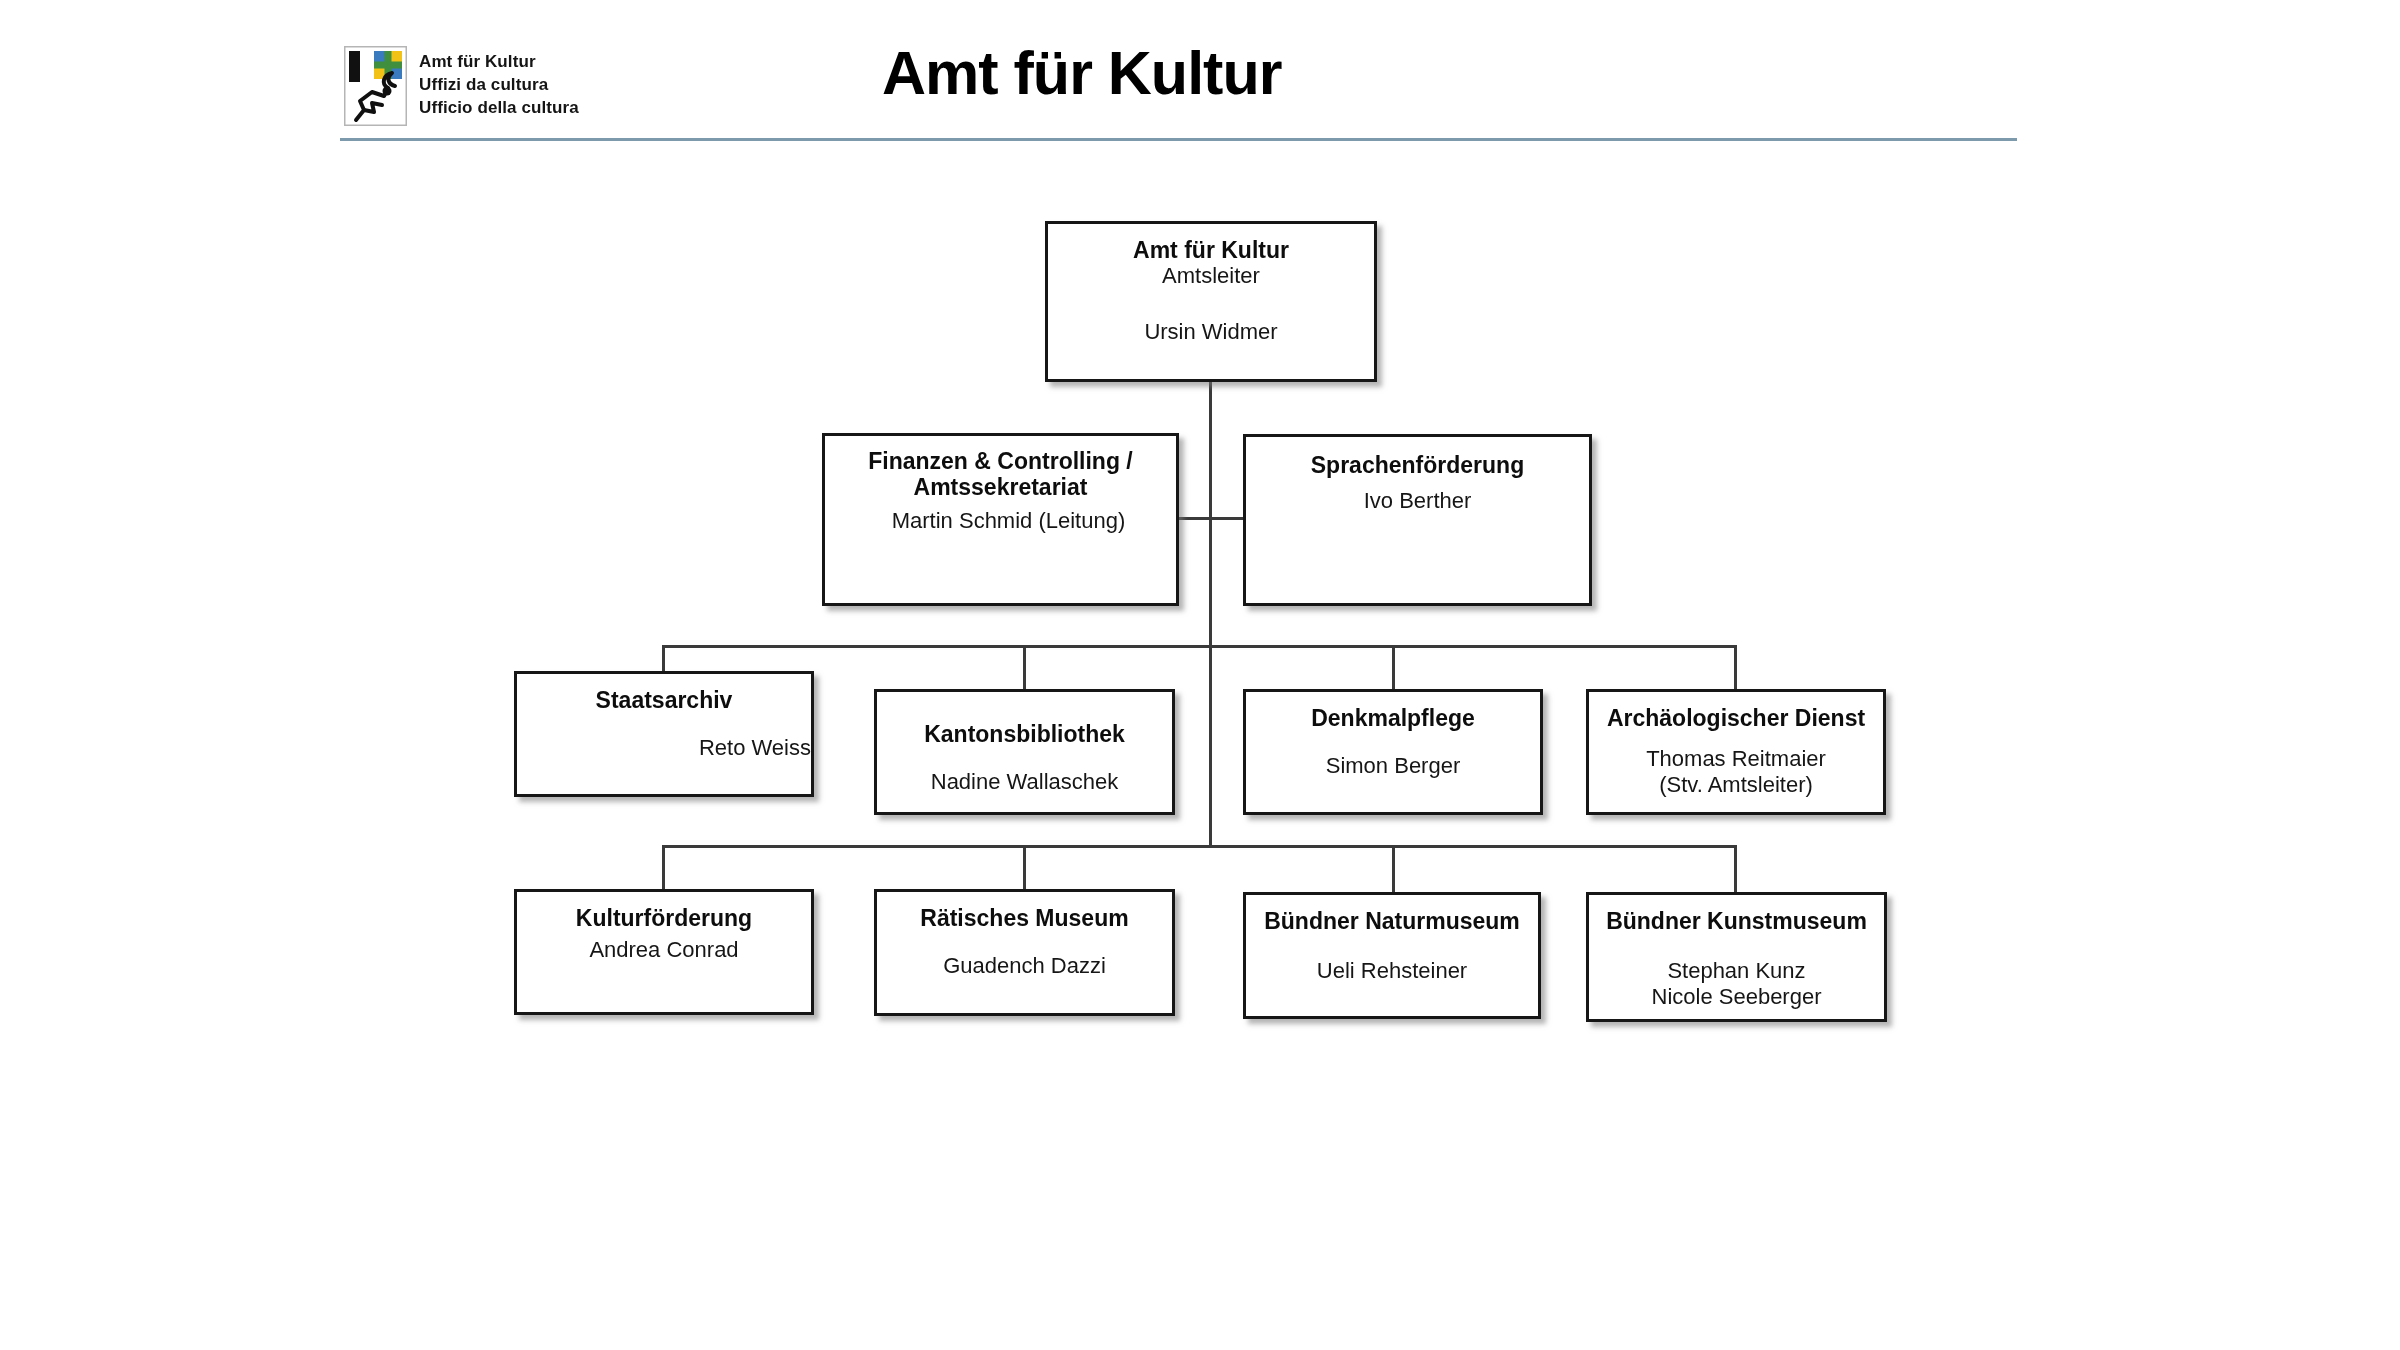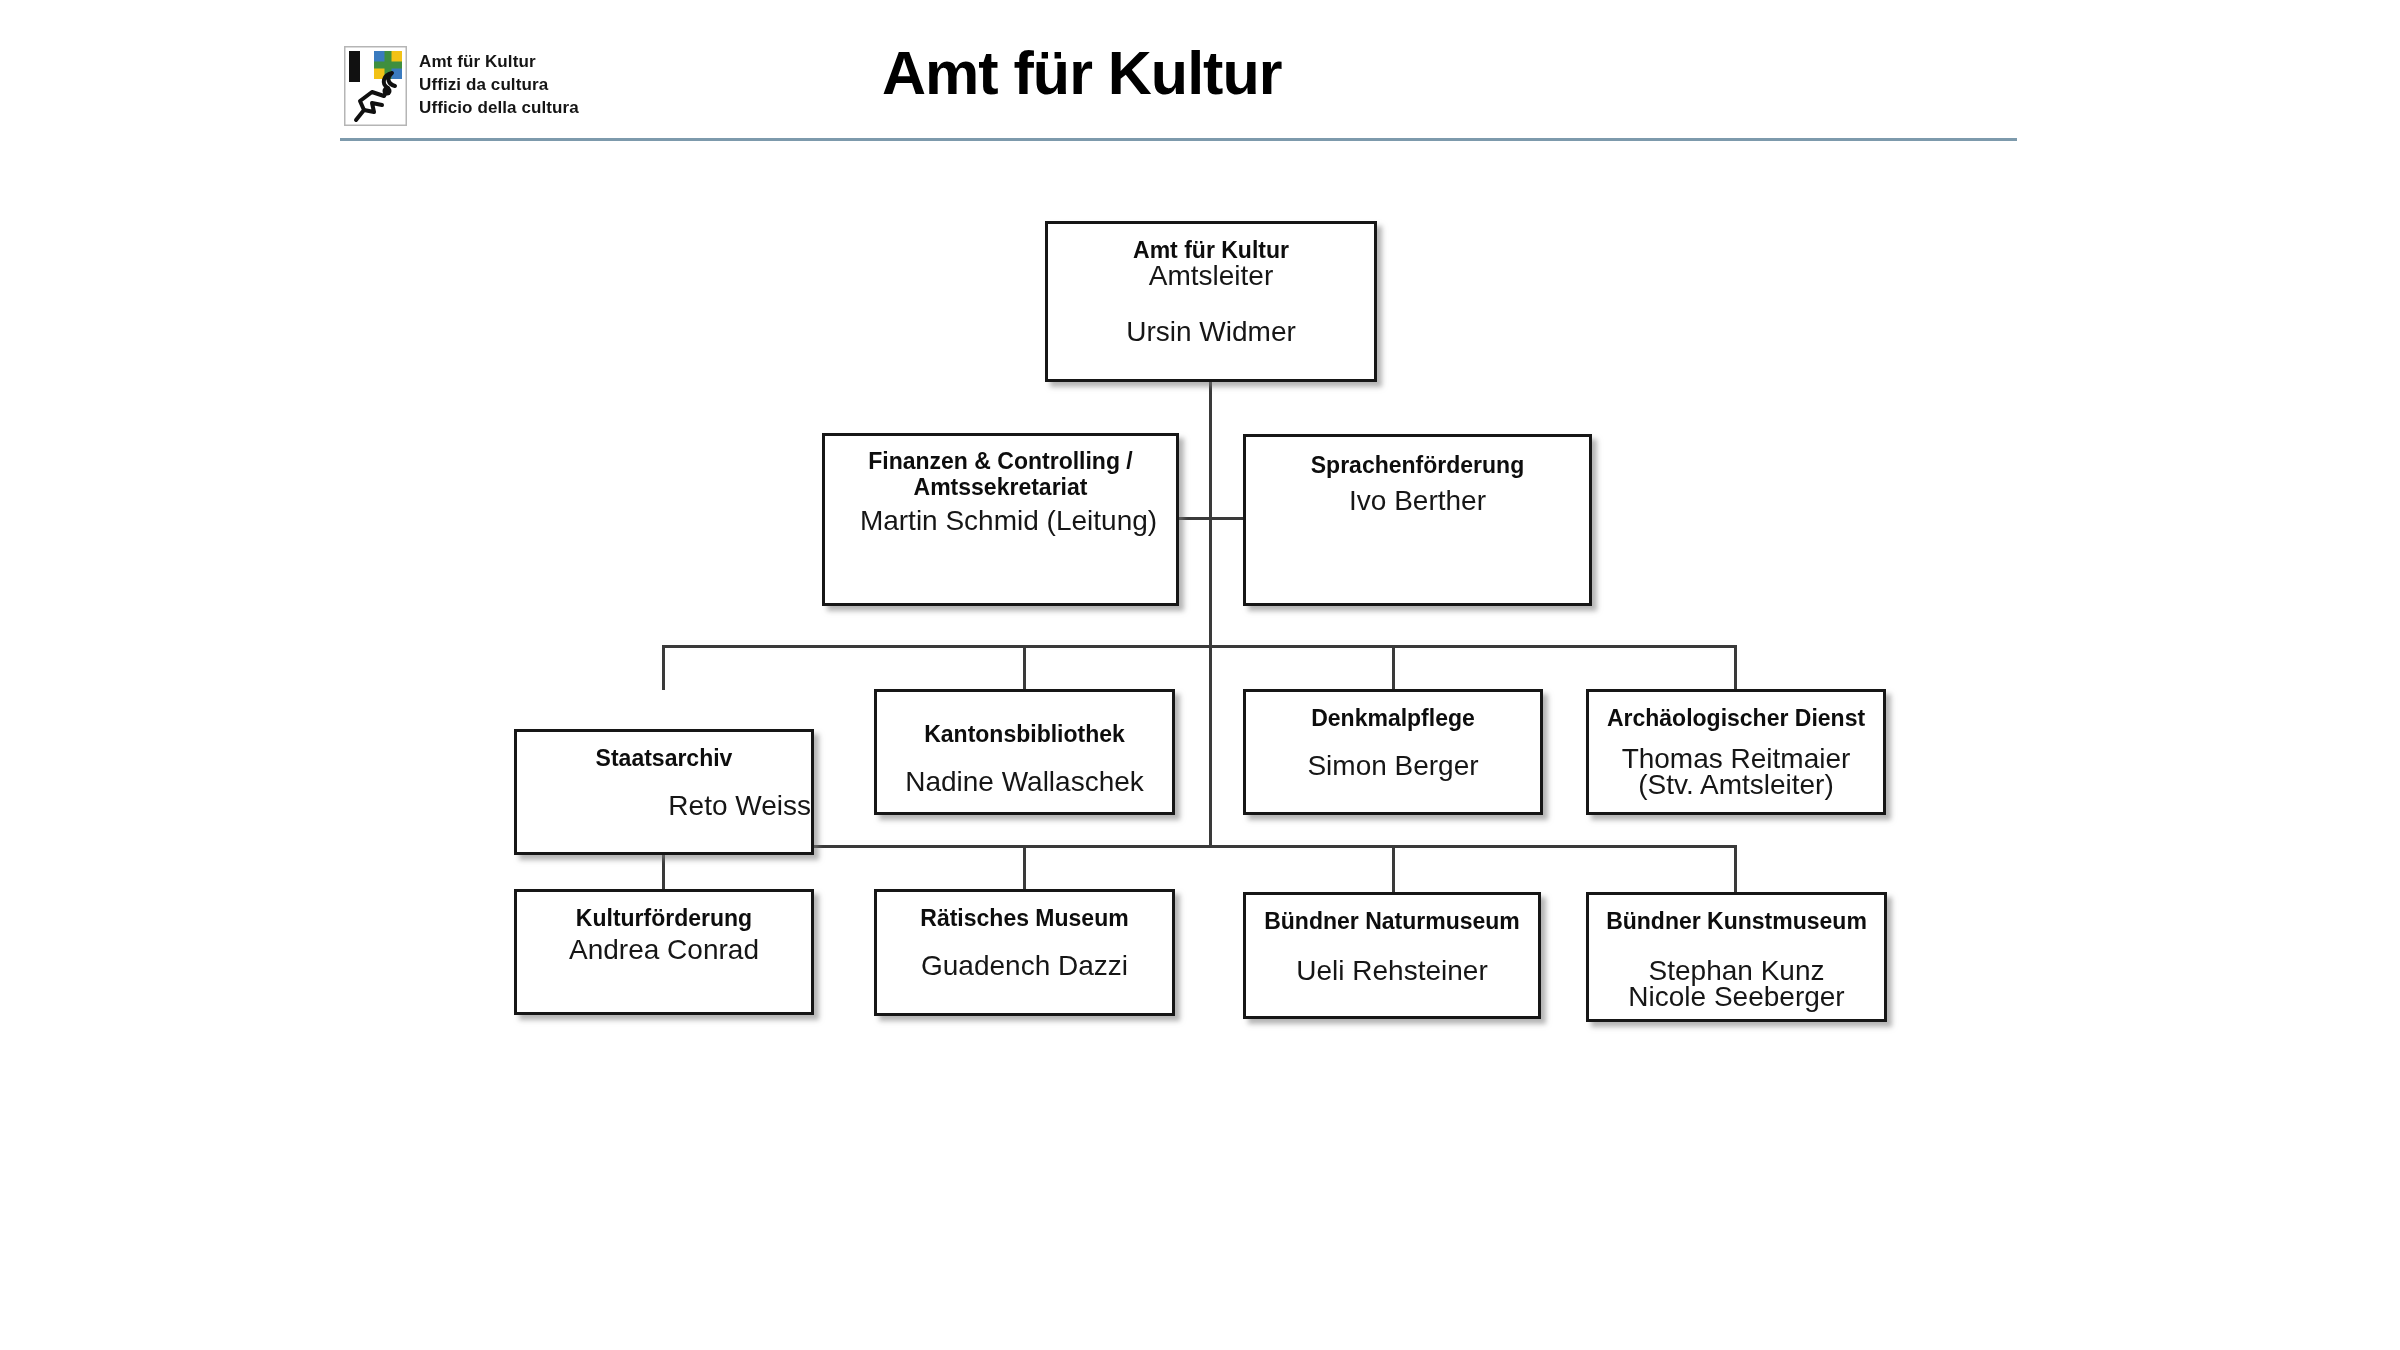--- a/index.html
+++ b/index.html
@@ -33,21 +33,21 @@
   .chart{position:absolute;inset:0;}
   .conn{position:absolute;background:var(--line-color,#3a3a3a);}
   .node{
     position:absolute;box-sizing:border-box;
     background:#fff;border:3px solid #161616;
     box-shadow:5px 5px 5px rgba(120,120,120,0.55);
     text-align:center;
   }
   .node .line{white-space:nowrap;}
   .node .t{font-weight:bold;font-size:23px;line-height:26px;color:#0d0d0d;}
-  .node .p{font-size:28px;line-height:26px;font-weight:normal;color:#161616;}
+  .node .p{font-size:22px;line-height:26px;font-weight:normal;color:#161616;}
 </style>
 </head>
 <body style="--rule-color: #7d9aac; --line-color: #3a3a3a;">
 
 <div class="page">
 
   <header>
     <svg class="logo-svg" viewBox="0 0 63 80" aria-hidden="true">
       <rect x="0.75" y="0.75" width="61.5" height="78.5" fill="#ffffff" stroke="#b5b5b5" stroke-width="1.5"></rect>
 
@@ -115,21 +115,21 @@
           </div>
         </div>
         <div class="node" style="left: 1243px; top: 434px; width: 349px; height: 172px; padding-top: 15px;">
           <div class="node-title">
             <div class="line t">Sprachenförderung</div>
           </div>
           <div class="node-people" style="margin-top: 10px;">
             <div class="line p">Ivo Berther</div>
           </div>
         </div>
-        <div class="node" style="left: 514px; top: 729px; width: 300px; height: 126px; padding-top: 13px;">
+        <div class="node" style="left: 514px; top: 671px; width: 300px; height: 126px; padding-top: 13px;">
           <div class="node-title">
             <div class="line t">Staatsarchiv</div>
           </div>
           <div class="node-people" style="margin-top: 22px; text-align: right;">
             <div class="line p">Reto Weiss</div>
           </div>
         </div>
         <div class="node" style="left: 874px; top: 689px; width: 301px; height: 126px; padding-top: 29px;">
           <div class="node-title">
             <div class="line t">Kantonsbibliothek</div>

